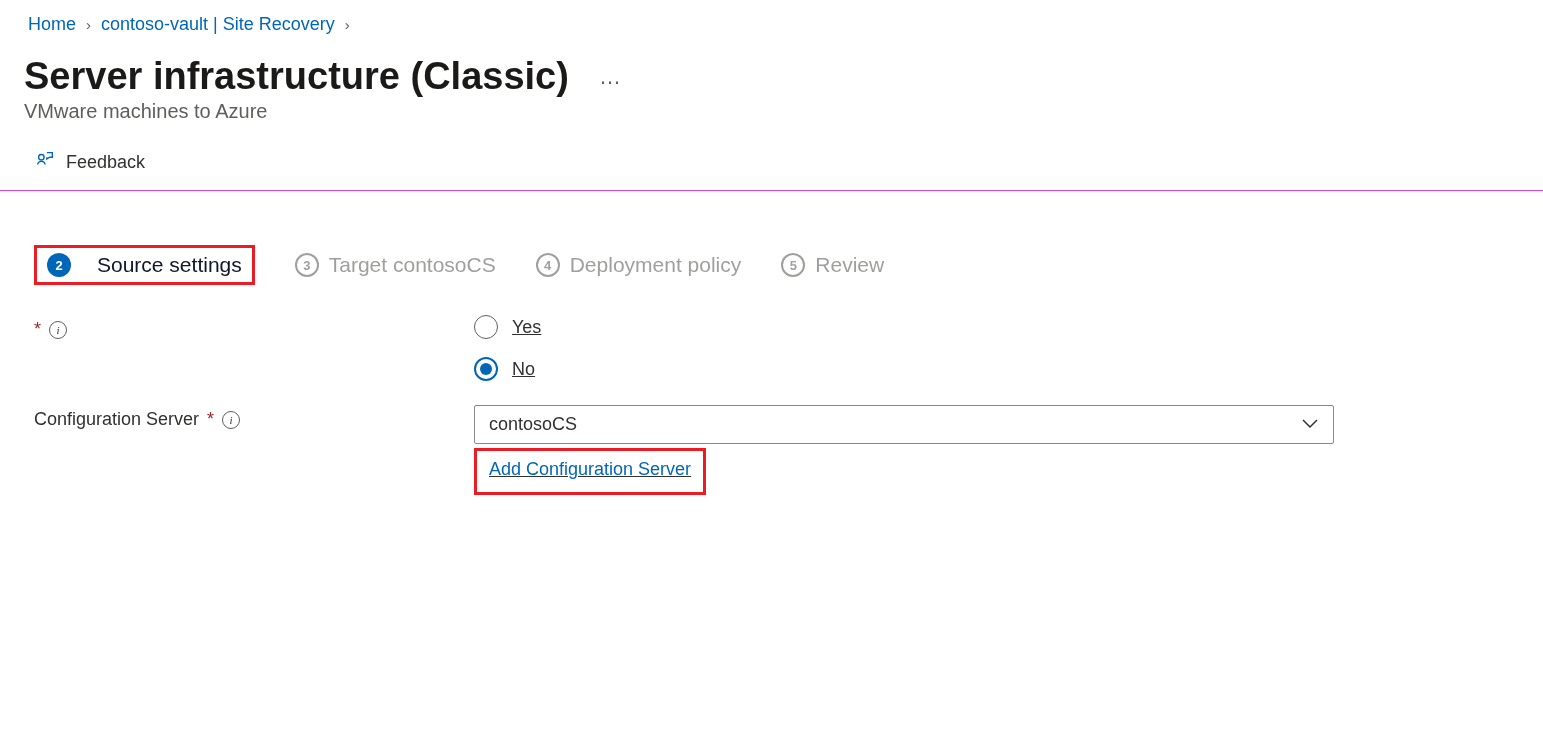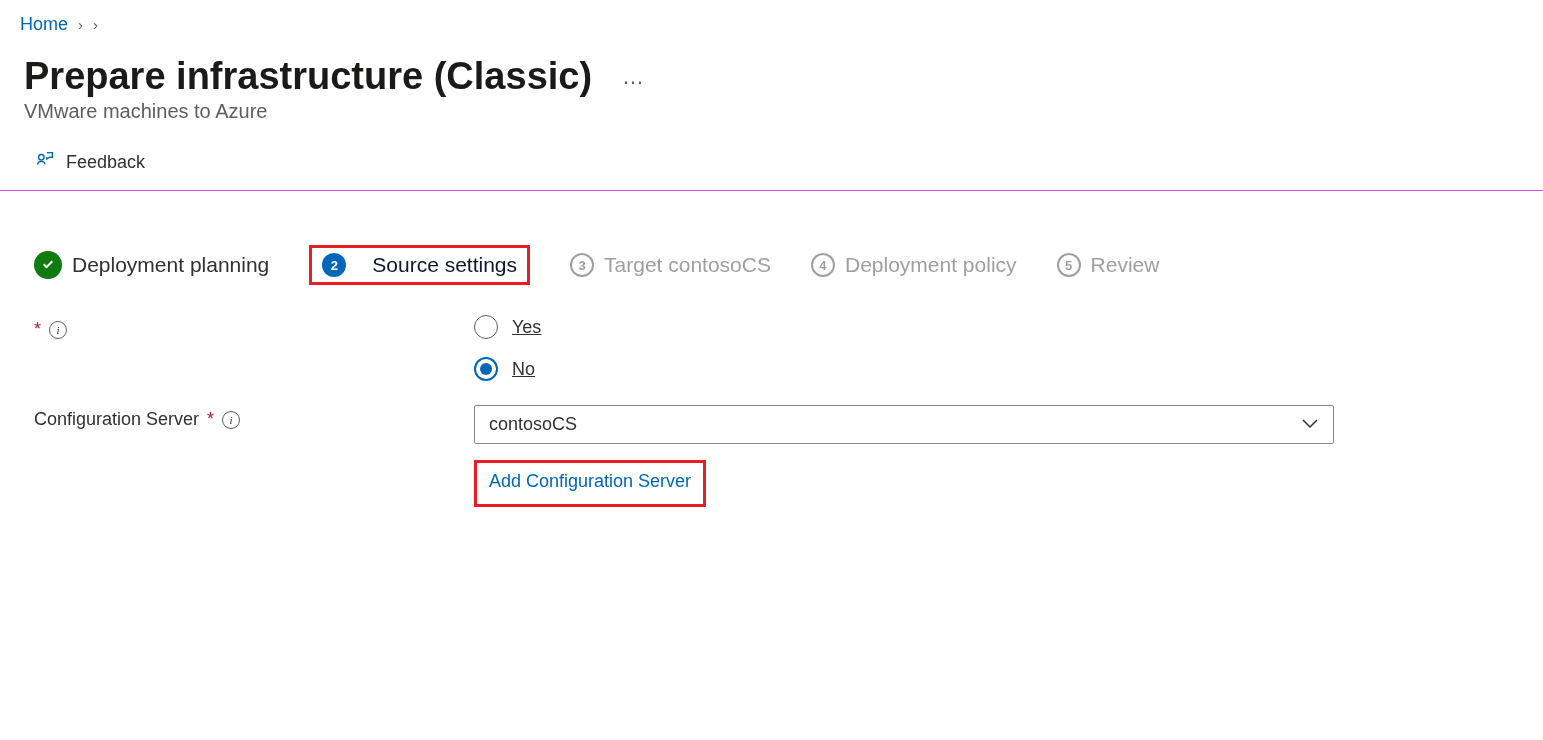--- a/index.html
+++ b/index.html
@@ -7,21 +7,21 @@
       font-family: "Segoe UI", -apple-system, sans-serif;
       background: #fff;
       color: #323130;
       font-size: 14px;
       width: 1543px;
     }
     .breadcrumb {
       display: flex;
       align-items: center;
       gap: 10px;
-      padding: 14px 20px 6px;
+      padding: 14px 28px 6px;
       font-size: 18px;
     }
     .breadcrumb a { color: #0067b8; text-decoration: none; }
     .breadcrumb .chev { color: #605e5c; font-size: 15px; }
     .title-row {
       display: flex;
       align-items: center;
       gap: 30px;
       padding: 14px 24px 2px;
     }
@@ -99,59 +99,52 @@
     .dropdown {
       width: 860px;
       border: 1px solid #8a8886;
       padding: 8px 14px;
       display: flex; justify-content: space-between; align-items: flex-start;
       font-size: 18px; background: #fff; cursor: pointer;
       border-radius: 2px;
     }
     .chev-down svg { stroke: #323130; stroke-width: 1.5; fill: none; }
     .link-action { color: #0067b8; font-size: 18px; cursor: pointer; }
-    .link-wrap { margin-top: 16px; display: inline-block; }
+    .link-wrap { margin-top: 4px; display: inline-block; text-decoration: underline; }
   </style>
 </head>
 <body>
 
 <nav class="breadcrumb">
   <a>Home</a>
   <span class="chev">›</span>
+  <a>contoso-vault | Site Recovery</a>
   <span class="chev">›</span>
 </nav>
 
 <div class="title-row">
-  <h1 class="page-title">Prepare infrastructure (Classic)</h1>
+  <h1 class="page-title">Server infrastructure (Classic)</h1>
   <span class="more-dots">…</span>
 </div>
 <div class="subtitle">VMware machines to Azure</div>
 
 <div class="toolbar">
   <div class="toolbar-btn">
     <span class="feedback-icon">
       <svg width="22" height="22" viewBox="0 0 24 24" fill="none" stroke="#0067b8" stroke-width="1.5">
         <circle cx="8" cy="9" r="3"></circle>
         <path d="M4 17c0-2.2 1.8-3.5 4-3.5s4 1.3 4 3.5"></path>
         <path d="M14 4h6v5h-3l-3 2v-2"></path>
       </svg>
     </span>
     <span>Feedback</span>
   </div>
 </div>
 
 <div class="steps">
-  <div class="step done">
-    <span class="check-icon">
-      <svg width="16" height="16" viewBox="0 0 16 16">
-          <path d="M6.5 11.5 3 8l1.4-1.4 2.1 2.1L11.6 3.6 13 5z"></path>
-        </svg>
-    </span>
-    <span class="step-label">Deployment planning</span>
-  </div>
 
   <div class="highlight-red highlight-step">
     <div class="step active">
       <span class="step-num">2</span>
       <span class="step-label">Source settings</span>
     </div>
   </div>
 
   <div class="step pending">
     <span class="step-num">3</span>

